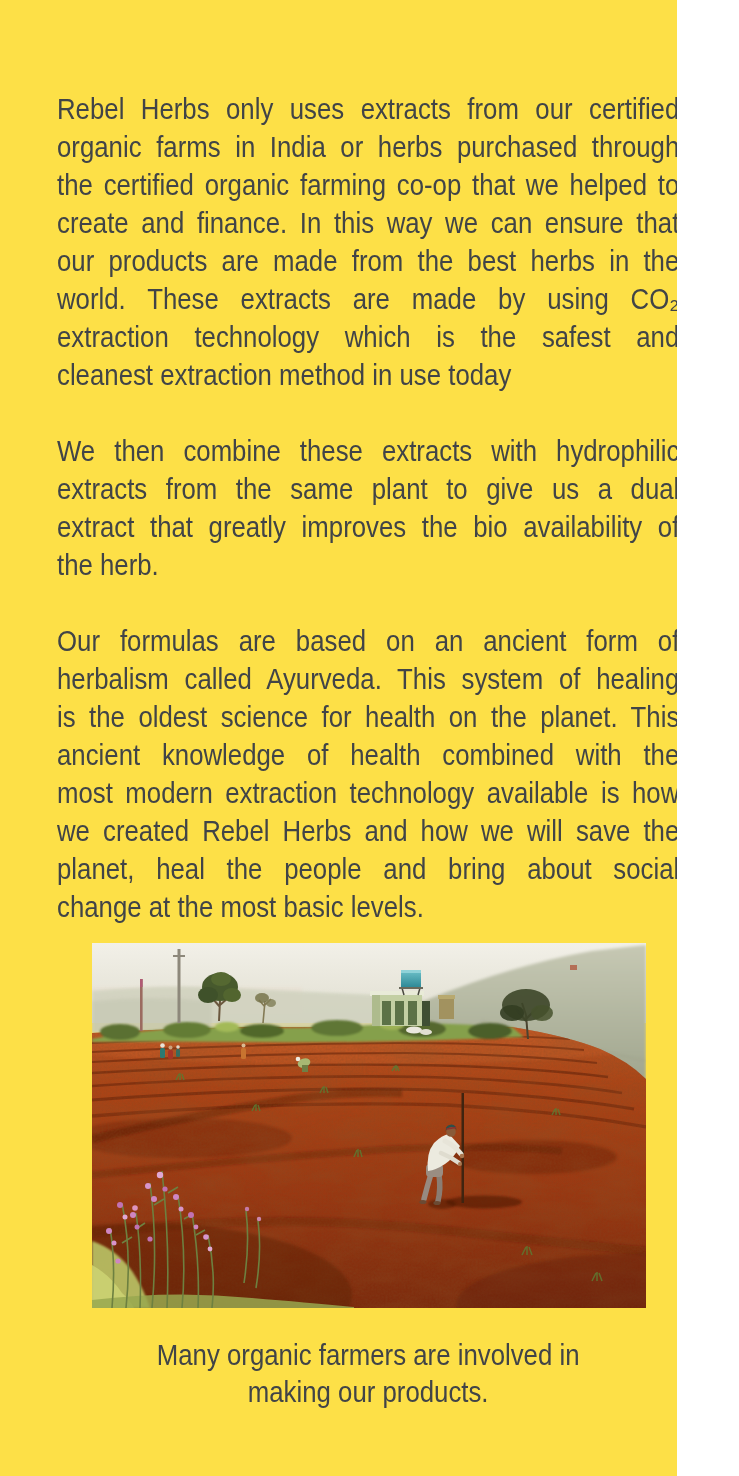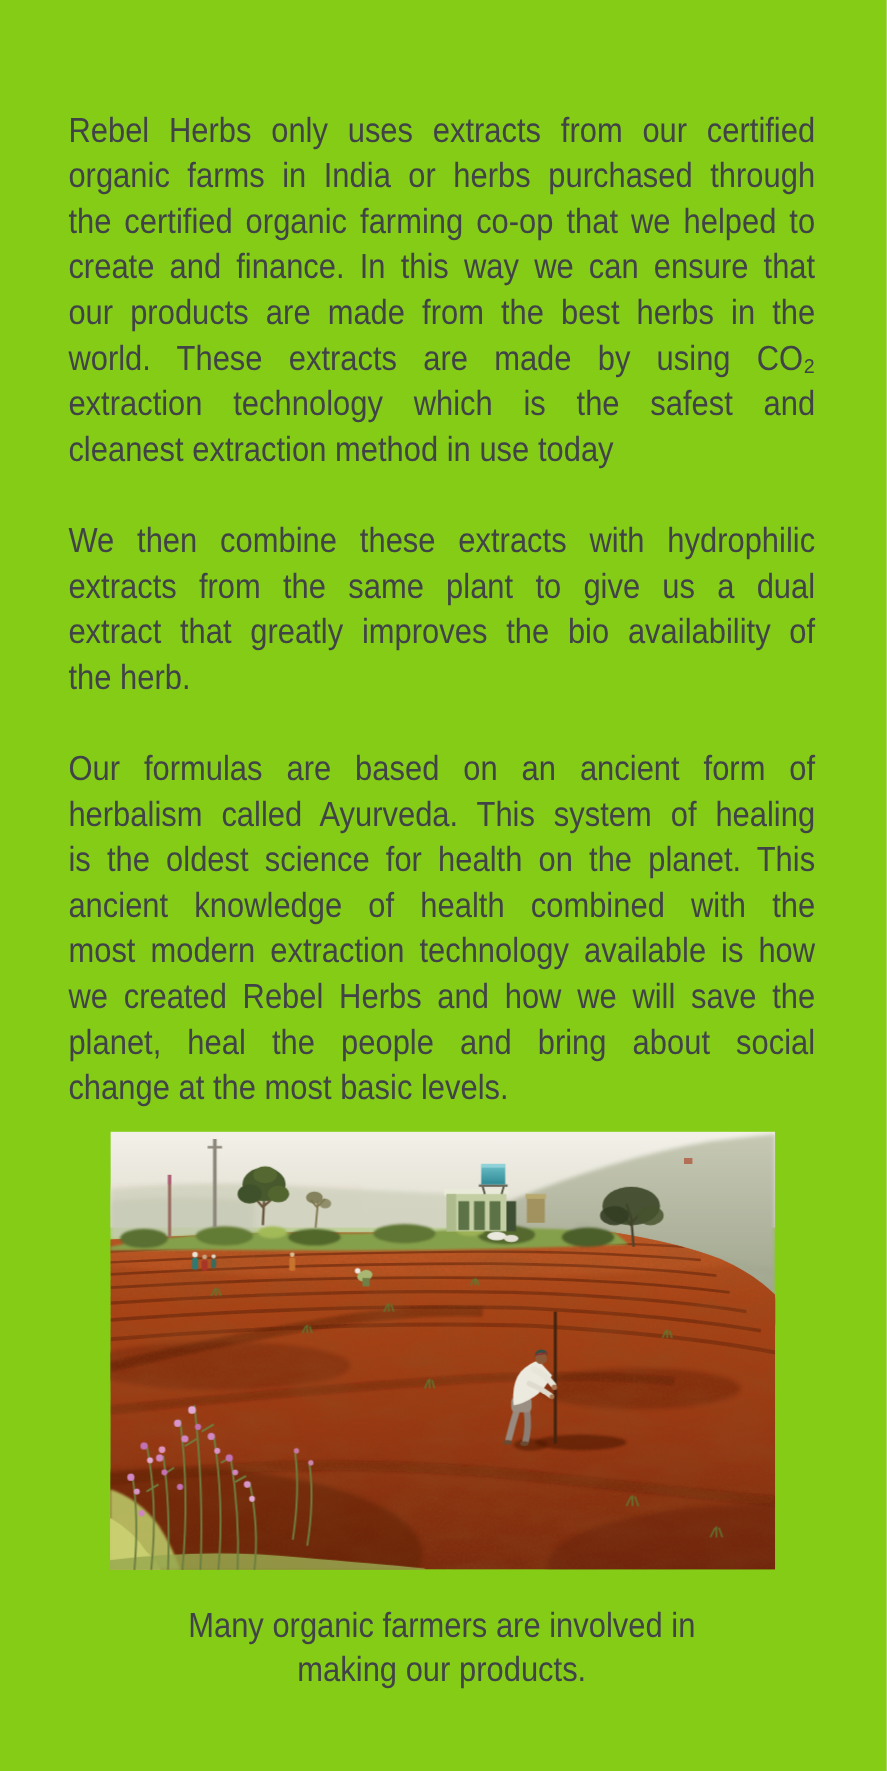--- a/index.html
+++ b/index.html
@@ -1,21 +1,21 @@
 <!DOCTYPE html>
 <html><head>
 <meta charset="utf-8">
 <style>
   html,body{margin:0;padding:0;}
   body{
     width:739px;height:1476px;background:#ffffff;
     font-family:"Liberation Sans","DejaVu Sans",sans-serif;
     -webkit-font-smoothing:antialiased;
   }
-  .page{position:relative;width:739px;height:1476px;background:#84cc16;overflow:hidden;}
+  .page{position:relative;width:677px;height:1476px;background:#fde047;overflow:hidden;}
 
   
   .copy{
     position:absolute;left:57px;top:90px;width:700px;
     transform:scaleX(0.889);transform-origin:0 0;
     color:#414447;font-size:29px;line-height:38px;
   }
   .para{margin:0 0 38px 0;}
   .para:last-child{margin-bottom:0;}
   .tl{

